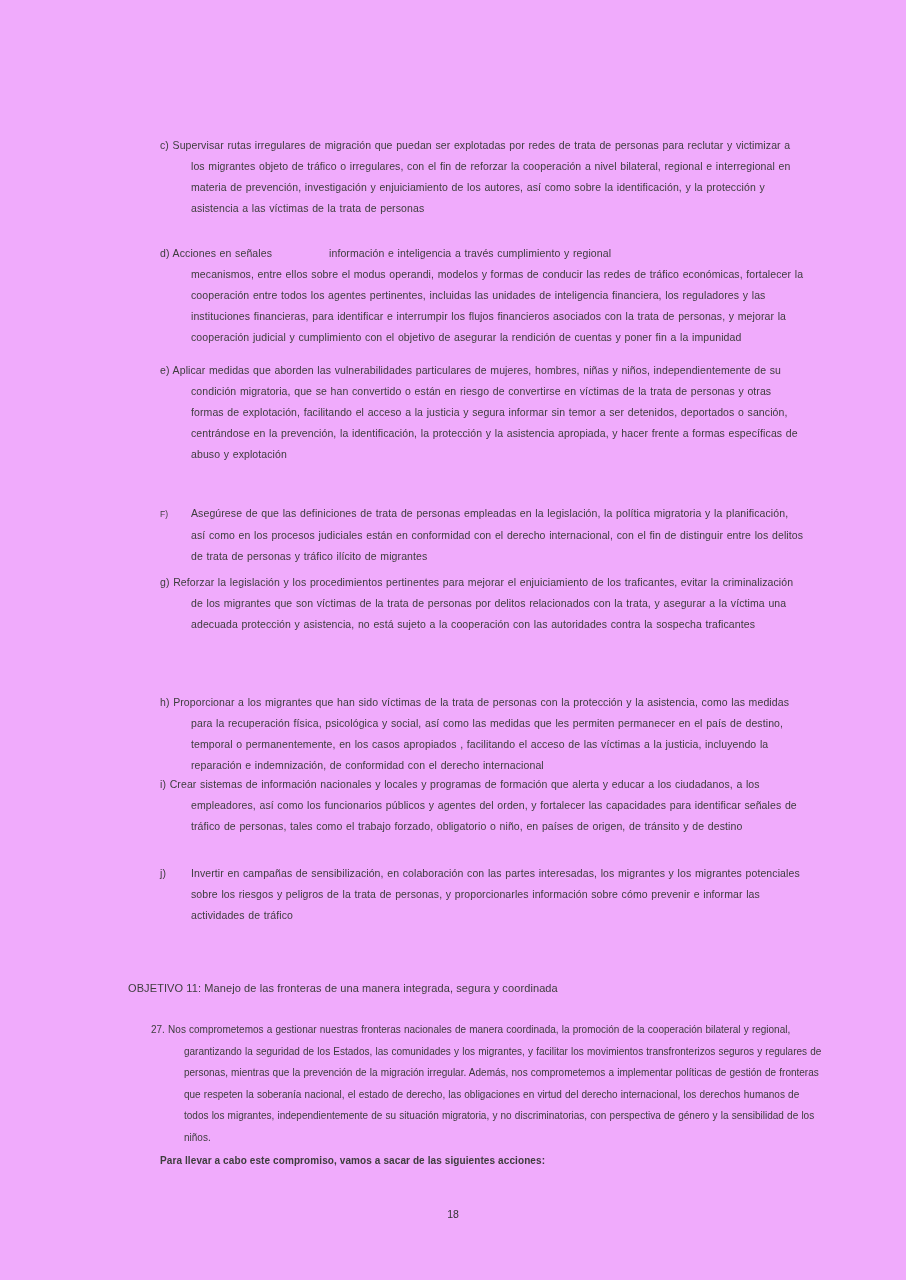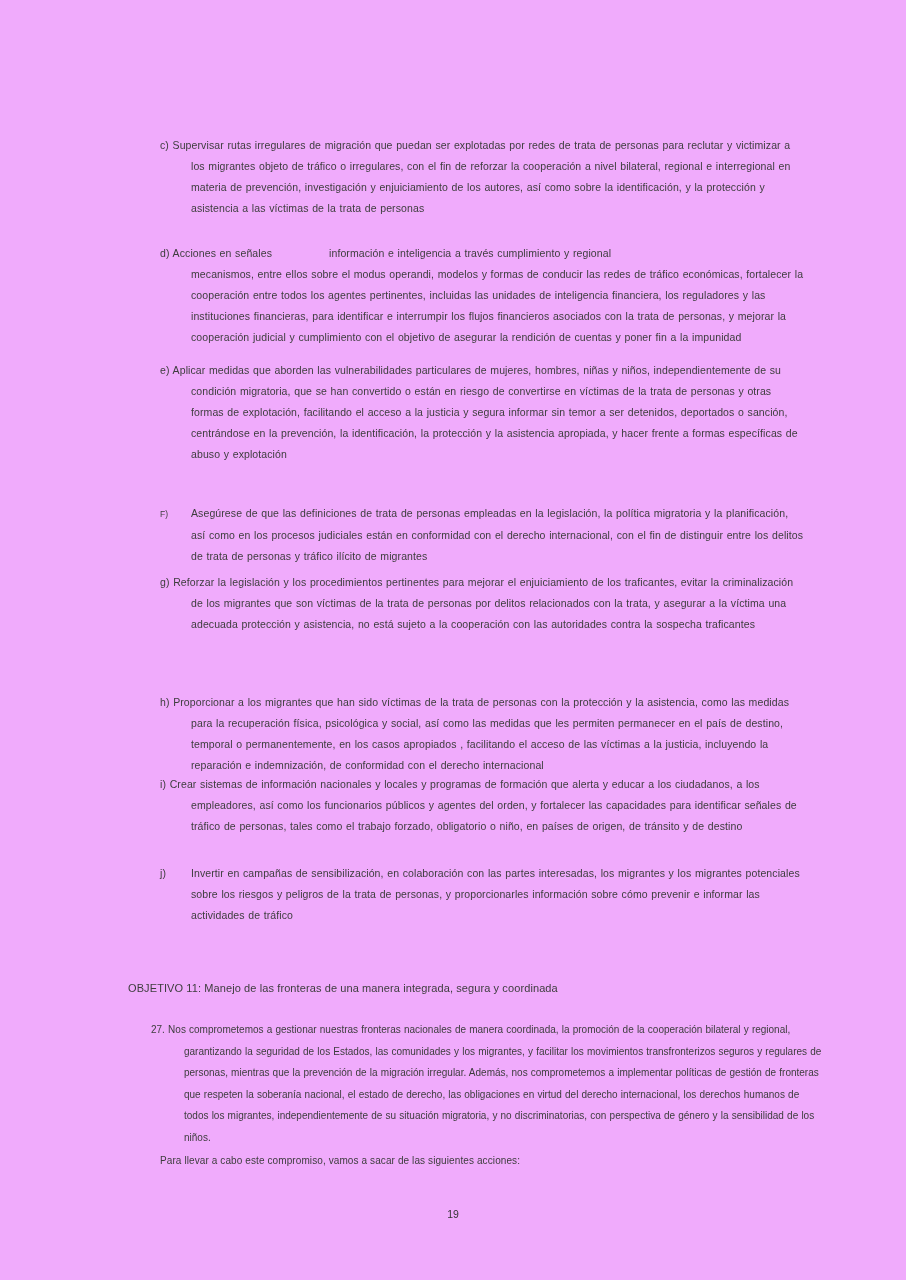--- a/index.html
+++ b/index.html
@@ -65,20 +65,21 @@
     word-spacing: 0.4px;
     margin-left: 23px;
   }
   
   .closing-line {
     position: absolute;
     left: 160px;
     top: 1155px;
     font-size: 10px;
     letter-spacing: 0.1px;
+    font-weight: bold;
   }
   
   .page-number {
     position: absolute;
     left: 0;
     right: 0;
     top: 1208px;
     text-align: center;
     font-size: 10.5px;
     color: #333333;
@@ -130,15 +131,15 @@
 
   <div class="objective-heading">OBJETIVO 11: Manejo de las fronteras de una manera integrada, segura y coordinada</div>
 
   <div class="numbered-paragraph">
     <span class="label">27.</span>
     <span>Nos comprometemos a gestionar nuestras fronteras nacionales de manera coordinada, la promoción de la cooperación bilateral y regional, garantizando la seguridad de los Estados, las comunidades y los migrantes, y facilitar los movimientos transfronterizos seguros y regulares de personas, mientras que la prevención de la migración irregular. Además, nos comprometemos a implementar políticas de gestión de fronteras que respeten la soberanía nacional, el estado de derecho, las obligaciones en virtud del derecho internacional, los derechos humanos de todos los migrantes, independientemente de su situación migratoria, y no discriminatorias, con perspectiva de género y la sensibilidad de los niños.</span>
   </div>
 
   <div class="closing-line">Para llevar a cabo este compromiso, vamos a sacar de las siguientes acciones:</div>
 
-  <div class="page-number">19</div>
+  <div class="page-number">18</div>
 
 </div>
 
 </body></html>

